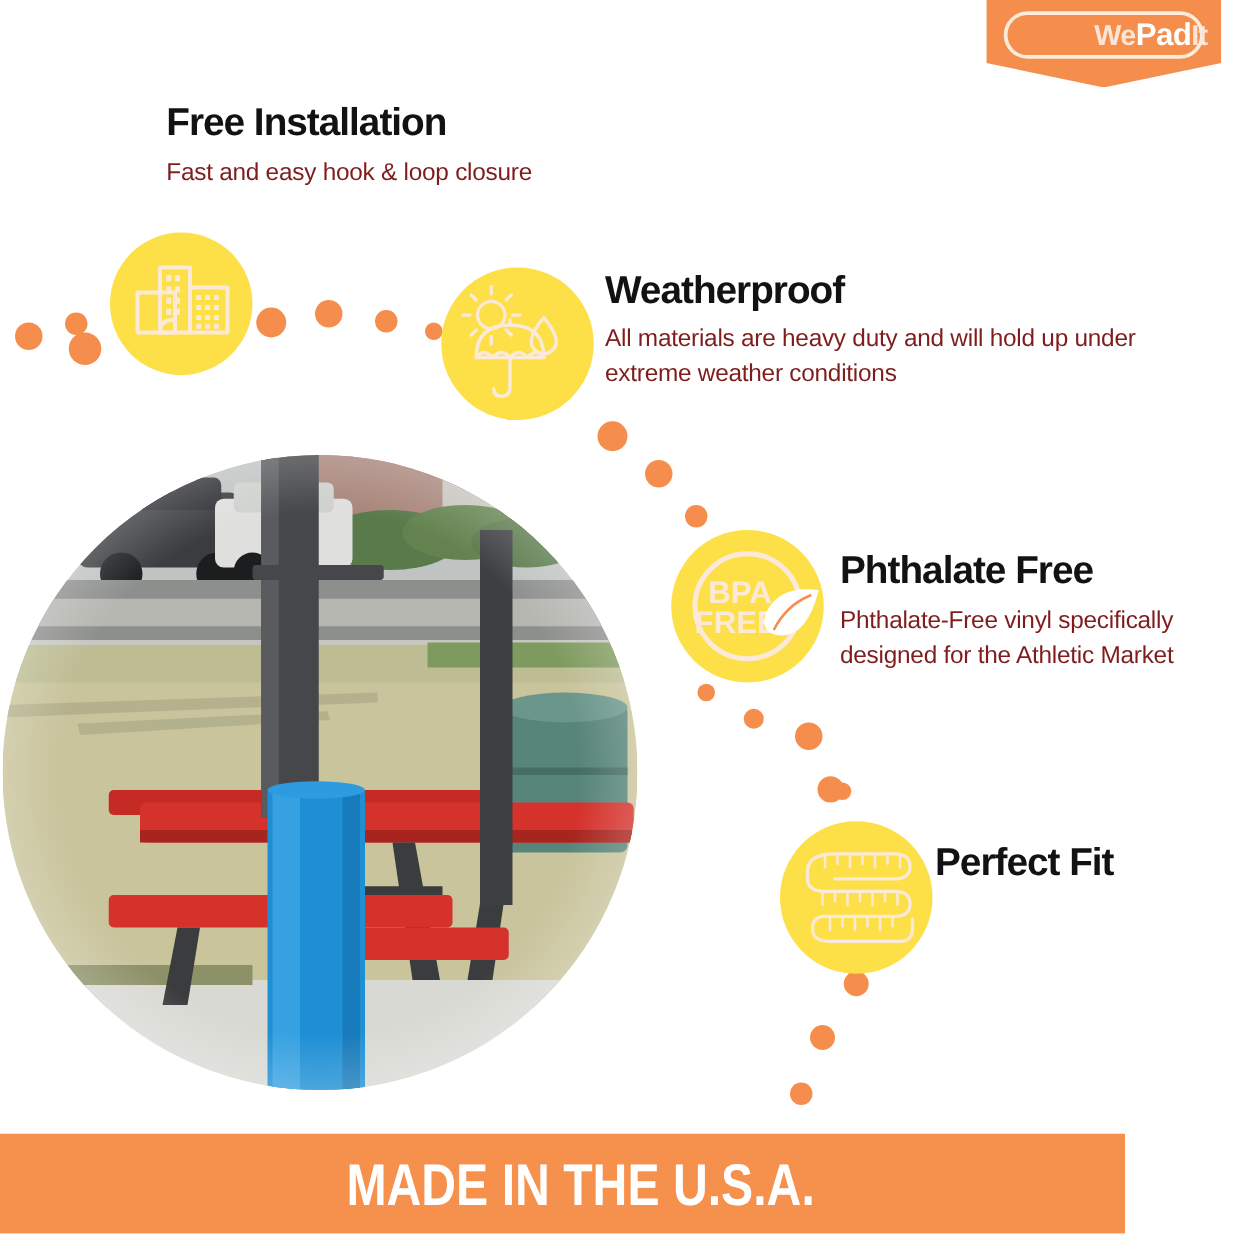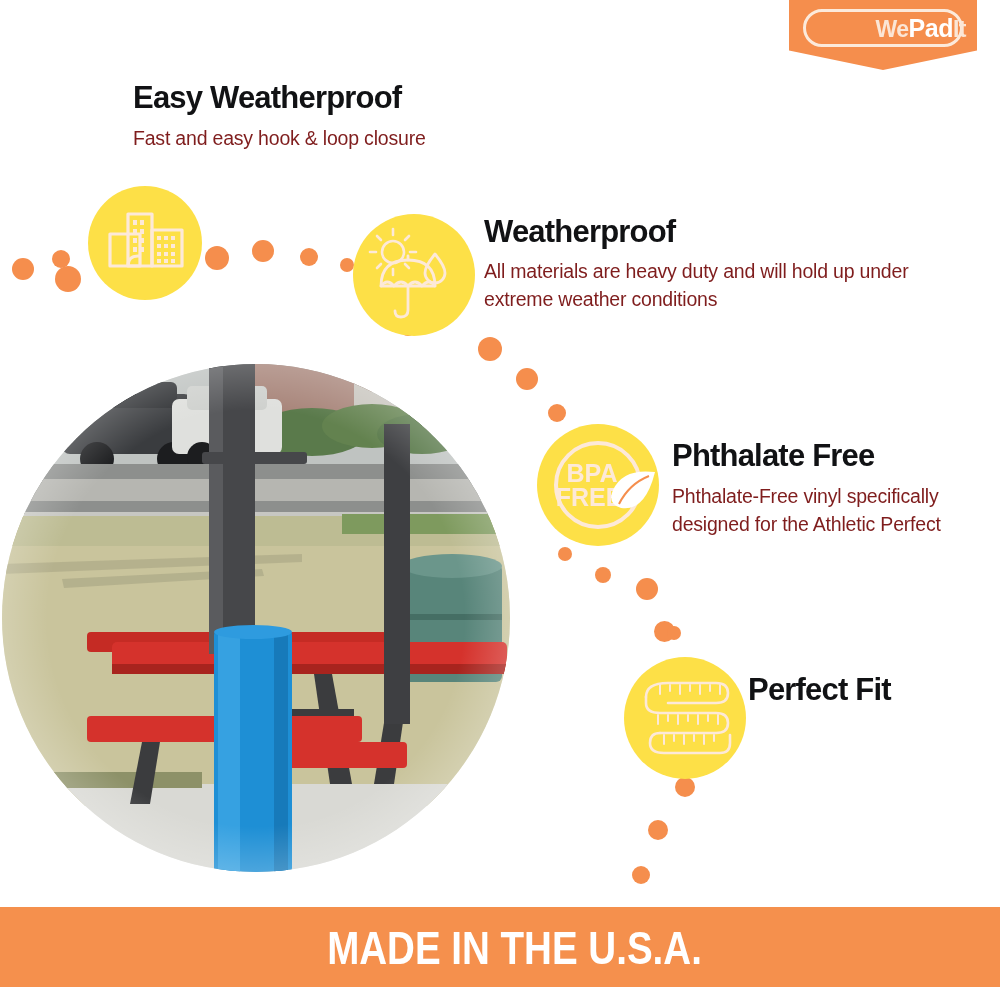--- a/index.html
+++ b/index.html
@@ -115,21 +115,21 @@
        rgba(255,255,255,0.35) 80%,
        rgba(255,255,255,0.78) 95%,
        rgba(255,255,255,0.95) 100%);
     pointer-events: none;
   }
 
   
   .usa-banner {
     position: absolute;
     left: 0; bottom: 0;
-    width: 1000px; height: 80px;
+    width: 900px; height: 80px;
     background: #F5904D;
     display: flex;
     align-items: center;
     justify-content: center;
     padding-left: 28px;
   }
   .usa-text {
     color: #ffffff;
     font-size: 47px;
     font-weight: bold;
@@ -145,28 +145,28 @@
 
   <div class="logo-wrap">
     <div class="logo-banner"></div>
     <div class="logo-inner">
       <div class="logo-text">
         <span class="logo-we">We</span><span class="logo-pad">Pad</span><span class="logo-it">It</span>
       </div>
     </div>
   </div>
 
-  <div class="feature-title f1-title">Easy Weatherproof</div>
+  <div class="feature-title f1-title">Free Installation</div>
   <div class="feature-desc f1-desc">Fast and easy hook &amp; loop closure</div>
 
   <div class="feature-title f2-title">Weatherproof</div>
   <div class="feature-desc f2-desc">All materials are heavy duty and will hold up under extreme weather conditions</div>
 
   <div class="feature-title f3-title">Phthalate Free</div>
-  <div class="feature-desc f3-desc">Phthalate-Free vinyl specifically designed for the Athletic Perfect</div>
+  <div class="feature-desc f3-desc">Phthalate-Free vinyl specifically designed for the Athletic Market</div>
 
   <div class="feature-title f4-title">Perfect Fit</div>
 
   <div class="dot" style="left:12px;  top:258px; width:22px; height:22px;"></div>
   <div class="dot" style="left:52px;  top:250px; width:18px; height:18px;"></div>
   <div class="dot" style="left:55px;  top:266px; width:26px; height:26px;"></div>
   <div class="dot" style="left:104px; top:236px; width:16px; height:16px;"></div>
   <div class="dot" style="left:205px; top:246px; width:24px; height:24px;"></div>
   <div class="dot" style="left:252px; top:240px; width:22px; height:22px;"></div>
   <div class="dot" style="left:300px; top:248px; width:18px; height:18px;"></div>

